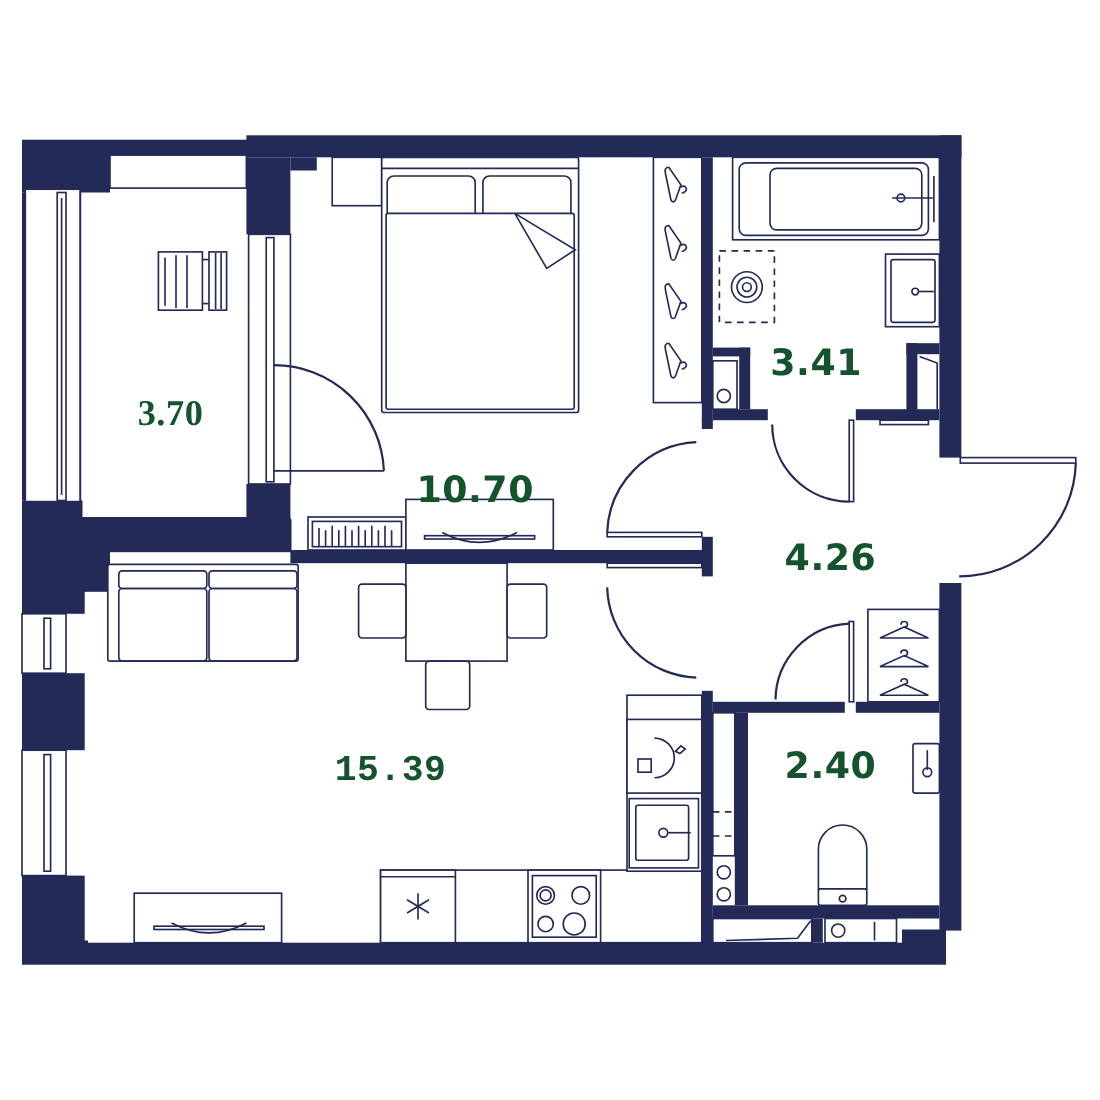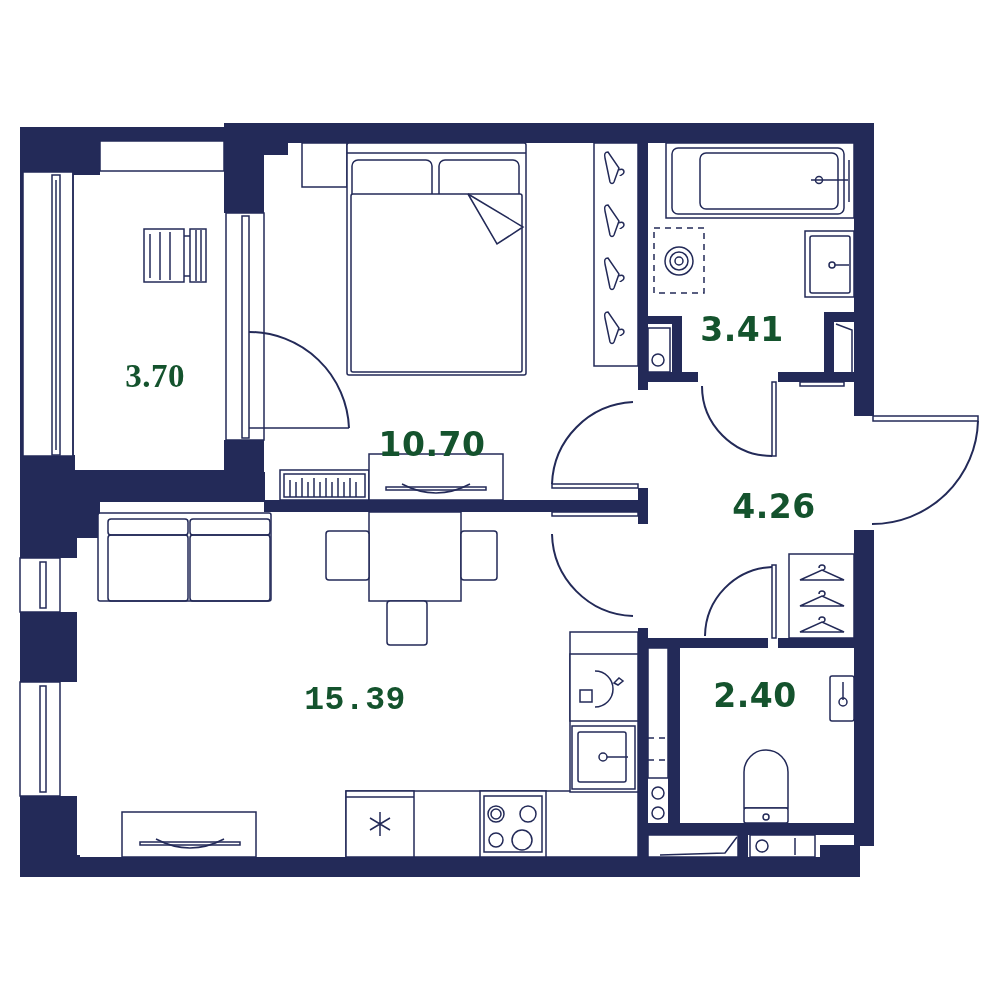--- a/index.html
+++ b/index.html
@@ -282,15 +282,15 @@
     <circle class="ln1" cx="762" cy="846" r="6"></circle>
     <line class="ln1" x1="795" y1="838" x2="795" y2="855"></line>
   </g>
 </svg>
 
 <div class="area-label" style="left:86px; top:356px; width:138px;font-family:Liberation Serif, serif;">
   <div>3.70</div>
 </div>
 <div class="area-label" style="left:362px; top:398px; width:140px;margin-top:27px;">10.70</div>
 <div class="area-label" style="left:690px; top:310px; width:104px;">3.41</div>
-<div class="area-label" style="left:716px; top:487px; width:116px;">4.26</div>
+<div class="area-label" style="left:697px; top:487px; width:116px;">4.26</div>
 <div class="area-label" style="left:284px; top:681px; width:142px;font-family:Liberation Mono, monospace;">15.39</div>
 <div class="area-label" style="left:696px; top:676px; width:118px;text-align:center;">2.40</div>
 
 </body></html>

